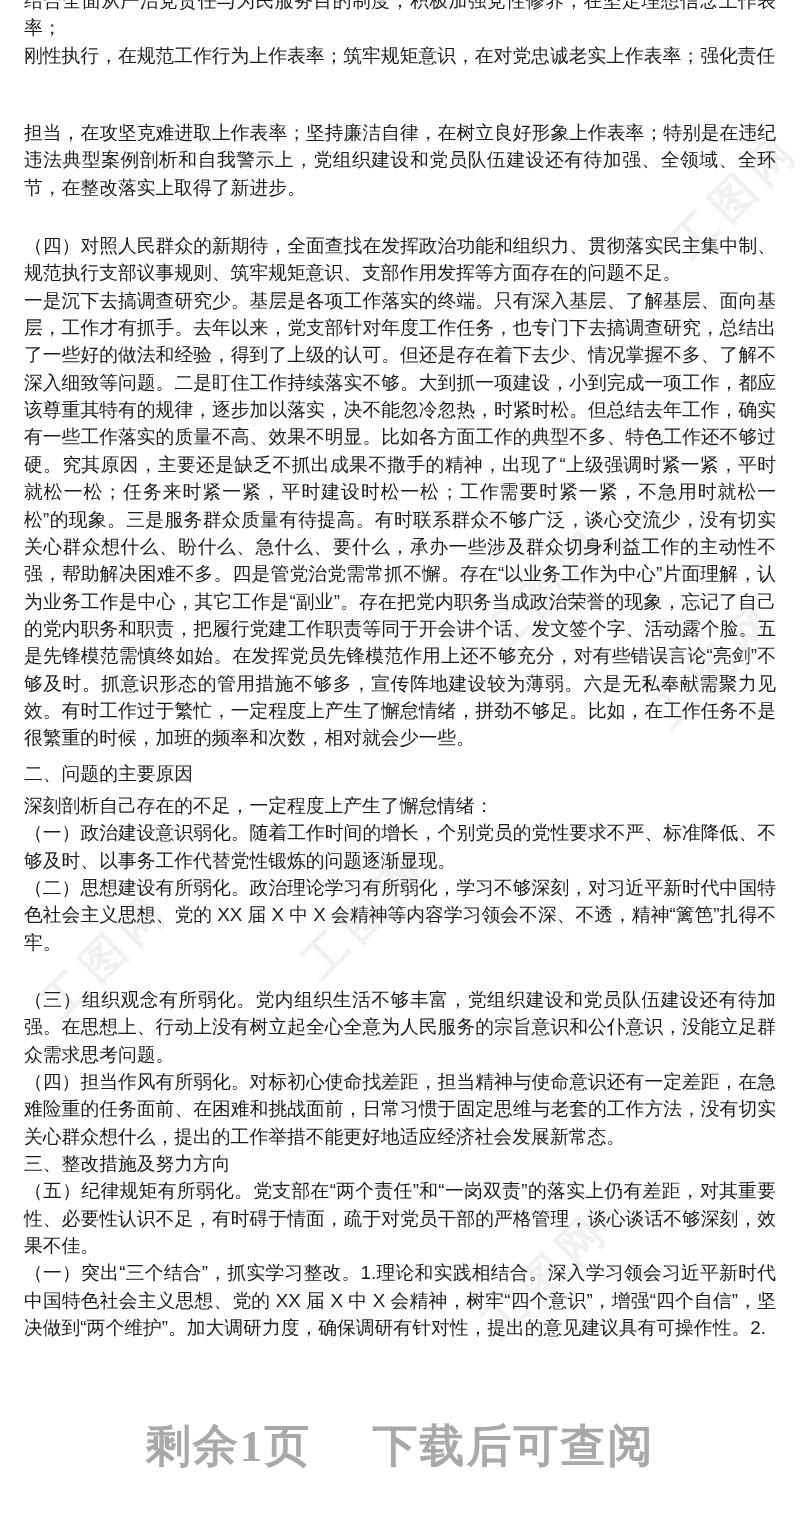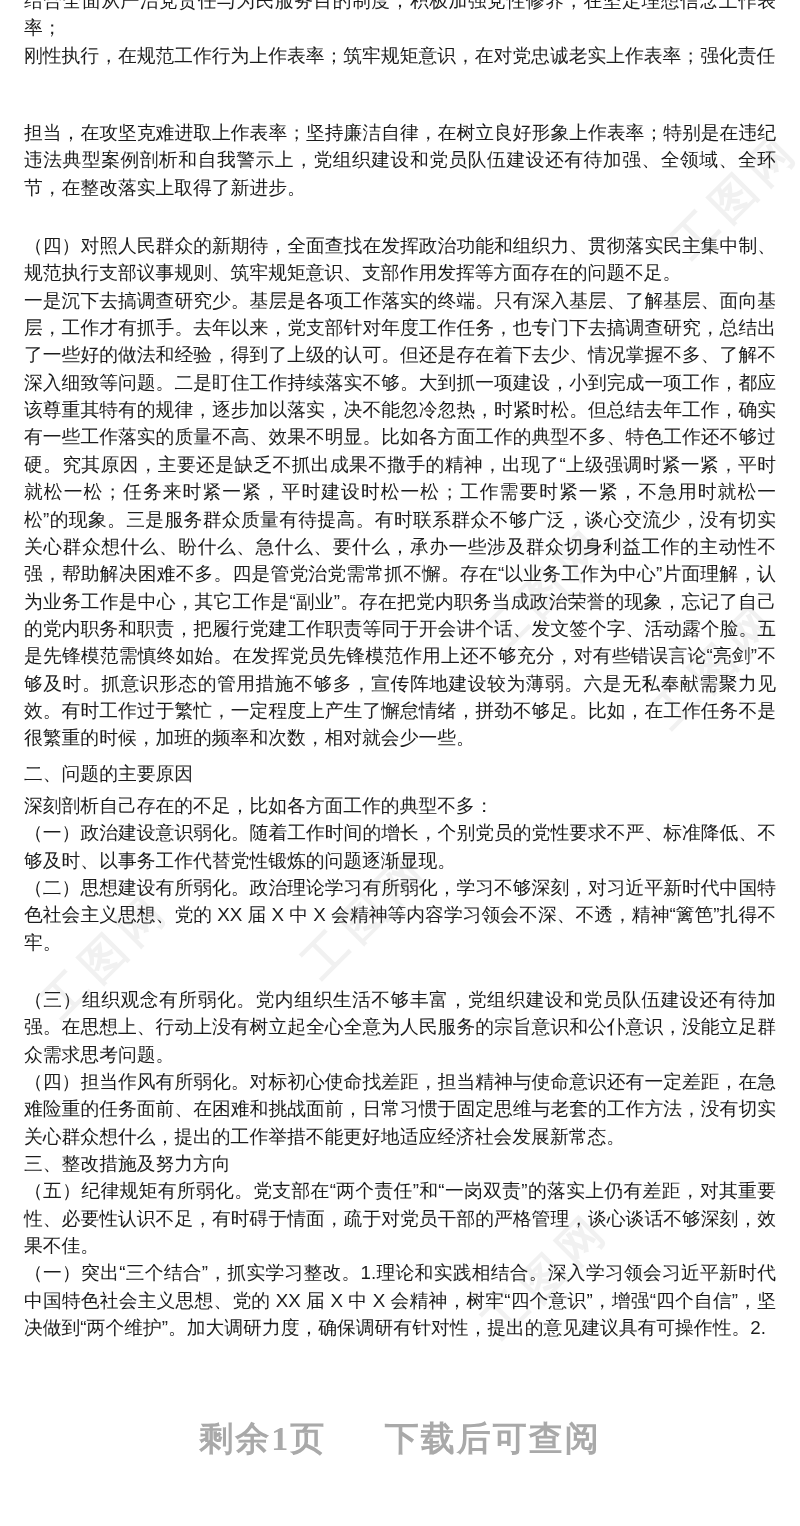--- a/index.html
+++ b/index.html
@@ -60,21 +60,21 @@
   .banner {
     position: absolute;
     left: 0;
     top: 1416px;
     width: 800px;
     text-align: center;
     z-index: 3;
     color: #a9a9a9;
     font-family: "Liberation Serif", serif;
     font-weight: 700;
-    font-size: 34px;
+    font-size: 45px;
     letter-spacing: 2px;
     white-space: nowrap;
   }
   .banner .seg { display: inline-block; }
   .banner .seg + .seg { margin-left: 48px; }
 </style>
 </head>
 <body>
 
 <div class="page">
@@ -86,21 +86,21 @@
   <span class="wm wm5">工图网</span>
   <span class="wm wm6">工图网</span>
 
   <div class="doc">
       <p>结合全面从严治党责任与为民服务目的制度，积极加强党性修养，在坚定理想信念上作表率；</p>
       <p>刚性执行，在规范工作行为上作表率；筑牢规矩意识，在对党忠诚老实上作表率；强化责任</p>
       <p class="pagebreak">担当，在攻坚克难进取上作表率；坚持廉洁自律，在树立良好形象上作表率；特别是在违纪违法典型案例剖析和自我警示上，党组织建设和党员队伍建设还有待加强、全领域、全环节，在整改落实上取得了新进步。</p>
       <p class="sect">（四）对照人民群众的新期待，全面查找在发挥政治功能和组织力、贯彻落实民主集中制、规范执行支部议事规则、筑牢规矩意识、支部作用发挥等方面存在的问题不足。</p>
       <p>一是沉下去搞调查研究少。基层是各项工作落实的终端。只有深入基层、了解基层、面向基层，工作才有抓手。去年以来，党支部针对年度工作任务，也专门下去搞调查研究，总结出了一些好的做法和经验，得到了上级的认可。但还是存在着下去少、情况掌握不多、了解不深入细致等问题。二是盯住工作持续落实不够。大到抓一项建设，小到完成一项工作，都应该尊重其特有的规律，逐步加以落实，决不能忽冷忽热，时紧时松。但总结去年工作，确实有一些工作落实的质量不高、效果不明显。比如各方面工作的典型不多、特色工作还不够过硬。究其原因，主要还是缺乏不抓出成果不撒手的精神，出现了“上级强调时紧一紧，平时就松一松；任务来时紧一紧，平时建设时松一松；工作需要时紧一紧，不急用时就松一松”的现象。三是服务群众质量有待提高。有时联系群众不够广泛，谈心交流少，没有切实关心群众想什么、盼什么、急什么、要什么，承办一些涉及群众切身利益工作的主动性不强，帮助解决困难不多。四是管党治党需常抓不懈。存在“以业务工作为中心”片面理解，认为业务工作是中心，其它工作是“副业”。存在把党内职务当成政治荣誉的现象，忘记了自己的党内职务和职责，把履行党建工作职责等同于开会讲个话、发文签个字、活动露个脸。五是先锋模范需慎终如始。在发挥党员先锋模范作用上还不够充分，对有些错误言论“亮剑”不够及时。抓意识形态的管用措施不够多，宣传阵地建设较为薄弱。六是无私奉献需聚力见效。有时工作过于繁忙，一定程度上产生了懈怠情绪，拼劲不够足。比如，在工作任务不是很繁重的时候，加班的频率和次数，相对就会少一些。</p>
       <p class="mt8">二、问题的主要原因</p>
-      <p class="mt5">深刻剖析自己存在的不足，比如各方面工作的典型不多：</p>
+      <p class="mt5">深刻剖析自己存在的不足，一定程度上产生了懈怠情绪：</p>
       <p>（一）政治建设意识弱化。随着工作时间的增长，个别党员的党性要求不严、标准降低、不够及时、以事务工作代替党性锻炼的问题逐渐显现。</p>
       <p>（二）思想建设有所弱化。政治理论学习有所弱化，学习不够深刻，对习近平新时代中国特色社会主义思想、党的 XX 届 X 中 X 会精神等内容学习领会不深、不透，精神“篱笆”扎得不牢。</p>
       <p class="mt30">（三）组织观念有所弱化。党内组织生活不够丰富，党组织建设和党员队伍建设还有待加强。在思想上、行动上没有树立起全心全意为人民服务的宗旨意识和公仆意识，没能立足群众需求思考问题。</p>
       <p>（四）担当作风有所弱化。对标初心使命找差距，担当精神与使命意识还有一定差距，在急难险重的任务面前、在困难和挑战面前，日常习惯于固定思维与老套的工作方法，没有切实关心群众想什么，提出的工作举措不能更好地适应经济社会发展新常态。</p>
       <p>三、整改措施及努力方向</p>
       <p>（五）纪律规矩有所弱化。党支部在“两个责任”和“一岗双责”的落实上仍有差距，对其重要性、必要性认识不足，有时碍于情面，疏于对党员干部的严格管理，谈心谈话不够深刻，效果不佳。</p>
       <p>（一）突出“三个结合”，抓实学习整改。1.理论和实践相结合。深入学习领会习近平新时代中国特色社会主义思想、党的 XX 届 X 中 X 会精神，树牢“四个意识”，增强“四个自信”，坚决做到“两个维护”。加大调研力度，确保调研有针对性，提出的意见建议具有可操作性。2.</p>
     </div>
 
   <div class="banner">

